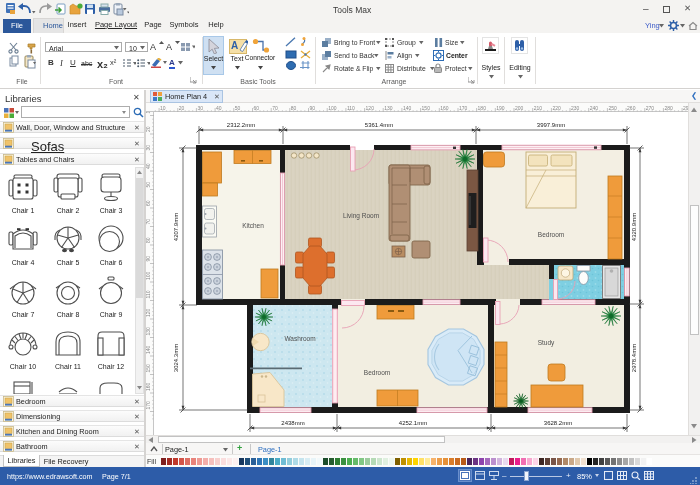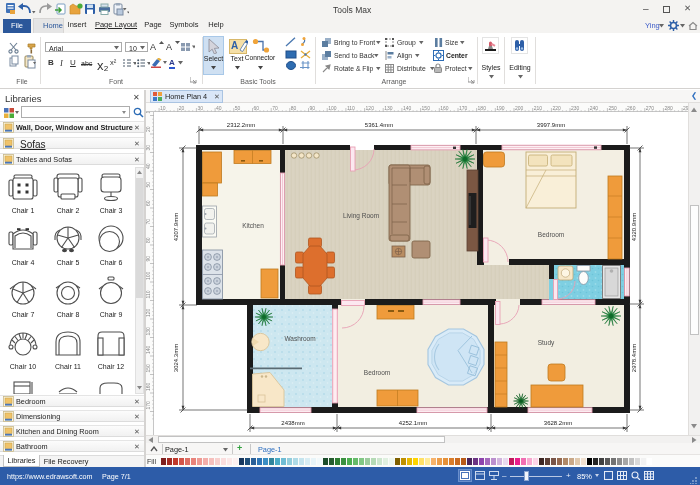--- a/index.html
+++ b/index.html
@@ -110,21 +110,21 @@
 <svg class="abs" style="left:181px;top:43px" width="14" height="9">
       <rect x="0" y="0" width="9" height="8" fill="#8a9ab0"></rect>
       <line x1="0" y1="4" x2="9" y2="4" stroke="#fff"></line>
       <line x1="4.5" y1="0" x2="4.5" y2="8" stroke="#fff"></line>
       <path d="M11 2.5 l4 0 l-2 3 z" fill="#666"></path>
     </svg>
 <div style="position:absolute;left:48px;top:59px;font-size:8px;color:#333;font-weight:normal;white-space:nowrap;line-height:1;"><b>B</b></div>
 <div style="position:absolute;left:60px;top:59px;font-size:8.5px;color:#333;font-weight:normal;white-space:nowrap;line-height:1;"><i style="font-family:&quot;Liberation Serif&quot;,serif">I</i></div>
 <div style="position:absolute;left:70px;top:59px;font-size:8px;color:#333;font-weight:normal;white-space:nowrap;line-height:1;"><u>U</u></div>
 <div style="position:absolute;left:81px;top:60px;font-size:7px;color:#333;font-weight:normal;white-space:nowrap;line-height:1;"><s>abc</s></div>
-<div style="position:absolute;left:97px;top:59px;font-size:13px;color:#333;font-weight:normal;white-space:nowrap;line-height:1;text-align:right;">x₂</div>
+<div style="position:absolute;left:97px;top:59px;font-size:11px;color:#333;font-weight:bold;white-space:nowrap;line-height:1;text-align:right;">x₂</div>
 <div style="position:absolute;left:110px;top:59px;font-size:7.5px;color:#333;font-weight:normal;white-space:nowrap;line-height:1;">x²</div>
 <svg class="abs" style="left:123px;top:59px" width="13" height="9">
       <g stroke="#4a5a6a" stroke-width="1">
         <line x1="0" y1="1" x2="2" y2="1"></line>
         <line x1="0" y1="4" x2="2" y2="4"></line>
         <line x1="0" y1="7" x2="2" y2="7"></line>
         <line x1="4" y1="1" x2="8" y2="1"></line>
         <line x1="4" y1="4" x2="8" y2="4"></line>
         <line x1="4" y1="7" x2="8" y2="7"></line>
       </g>
@@ -328,37 +328,37 @@
 <svg class="abs" style="left:133px;top:107px" width="11" height="11">
       <circle cx="4.5" cy="4.5" r="3.2" fill="none" stroke="#2d6cb5" stroke-width="1.3"></circle>
       <line x1="7" y1="7" x2="10" y2="10" stroke="#2d6cb5" stroke-width="1.5"></line>
     </svg>
 <div style="position:absolute;left:0;top:121px;width:144px;height:12px;background:linear-gradient(#fcfcfc,#f1f1f1);border-top:1px solid #e5e5e5;border-bottom:1px solid #dcdcdc;"></div>
 <svg class="abs" style="left:3px;top:121.8px" width="11" height="11">
       <rect x="0.5" y="0.5" width="10" height="10" fill="#fdf6e0" stroke="#c8b88a" stroke-width="0.8"></rect>
       <rect x="2" y="2" width="7" height="5.5" fill="#f0c36a" stroke="#caa24a" stroke-width="0.6"></rect>
       <rect x="2" y="7.8" width="7" height="1.8" fill="#4a76b8"></rect>
     </svg>
-<div style="position:absolute;left:16px;top:123.6px;font-size:7.3px;color:#222;font-weight:bold;white-space:nowrap;line-height:1;">Wall, Door, Window and Structure</div>
+<div style="position:absolute;left:16px;top:123.6px;font-size:7.3px;color:#222;font-weight:normal;white-space:nowrap;line-height:1;">Wall, Door, Window and Structure</div>
 <div style="position:absolute;left:134px;top:123.6px;font-size:7px;color:#555;font-weight:normal;white-space:nowrap;line-height:1;">✕</div>
 <div style="position:absolute;left:0;top:137px;width:144px;height:12px;background:linear-gradient(#fcfcfc,#f1f1f1);border-top:1px solid #e5e5e5;border-bottom:1px solid #dcdcdc;"></div>
 <svg class="abs" style="left:3px;top:137.8px" width="11" height="11">
       <rect x="0.5" y="0.5" width="10" height="10" fill="#fdf6e0" stroke="#c8b88a" stroke-width="0.8"></rect>
       <rect x="2" y="2" width="7" height="5.5" fill="#f0c36a" stroke="#caa24a" stroke-width="0.6"></rect>
       <rect x="2" y="7.8" width="7" height="1.8" fill="#4a76b8"></rect>
     </svg>
-<div style="position:absolute;left:20px;top:139.6px;font-size:10px;color:#222;font-weight:normal;white-space:nowrap;line-height:1;text-decoration:underline;">Sofas</div>
+<div style="position:absolute;left:31px;top:139.6px;font-size:13px;color:#222;font-weight:normal;white-space:nowrap;line-height:1;text-decoration:underline;">Sofas</div>
 <div style="position:absolute;left:134px;top:139.6px;font-size:7px;color:#555;font-weight:normal;white-space:nowrap;line-height:1;">✕</div>
 <div style="position:absolute;left:0;top:153px;width:144px;height:12px;background:linear-gradient(#fcfcfc,#f1f1f1);border-top:1px solid #e5e5e5;border-bottom:1px solid #dcdcdc;"></div>
 <svg class="abs" style="left:3px;top:153.8px" width="11" height="11">
       <rect x="0.5" y="0.5" width="10" height="10" fill="#fdf6e0" stroke="#c8b88a" stroke-width="0.8"></rect>
       <rect x="2" y="2" width="7" height="5.5" fill="#f0c36a" stroke="#caa24a" stroke-width="0.6"></rect>
       <rect x="2" y="7.8" width="7" height="1.8" fill="#4a76b8"></rect>
     </svg>
-<div style="position:absolute;left:16px;top:155.6px;font-size:7.3px;color:#222;font-weight:normal;white-space:nowrap;line-height:1;">Tables and Sofas</div>
+<div style="position:absolute;left:16px;top:155.6px;font-size:7.3px;color:#222;font-weight:normal;white-space:nowrap;line-height:1;">Tables and Chairs</div>
 <div style="position:absolute;left:134px;top:155.6px;font-size:7px;color:#555;font-weight:normal;white-space:nowrap;line-height:1;">✕</div>
 <svg class="abs" style="left:6px;top:170px" width="34" height="34" viewBox="0 0 34 30">
       <rect x="8" y="3" width="18" height="3.5" rx="1.5" fill="#fff" stroke="#4e4e4e" stroke-width="1.1"></rect>
       <rect x="3" y="8" width="4" height="16" rx="1.5" fill="#fff" stroke="#4e4e4e" stroke-width="1.1"></rect>
       <rect x="27" y="8" width="4" height="16" rx="1.5" fill="#fff" stroke="#4e4e4e" stroke-width="1.1"></rect>
       <rect x="7" y="6" width="20" height="21" rx="2" fill="#fff" stroke="#4e4e4e" stroke-width="1.1"></rect>
       <rect x="11.5" y="11.5" width="3" height="3" fill="#333"></rect>
       <rect x="19.5" y="11.5" width="3" height="3" fill="#333"></rect>
       <rect x="11.5" y="18.5" width="3" height="3" fill="#333"></rect>
       <rect x="19.5" y="18.5" width="3" height="3" fill="#333"></rect>

